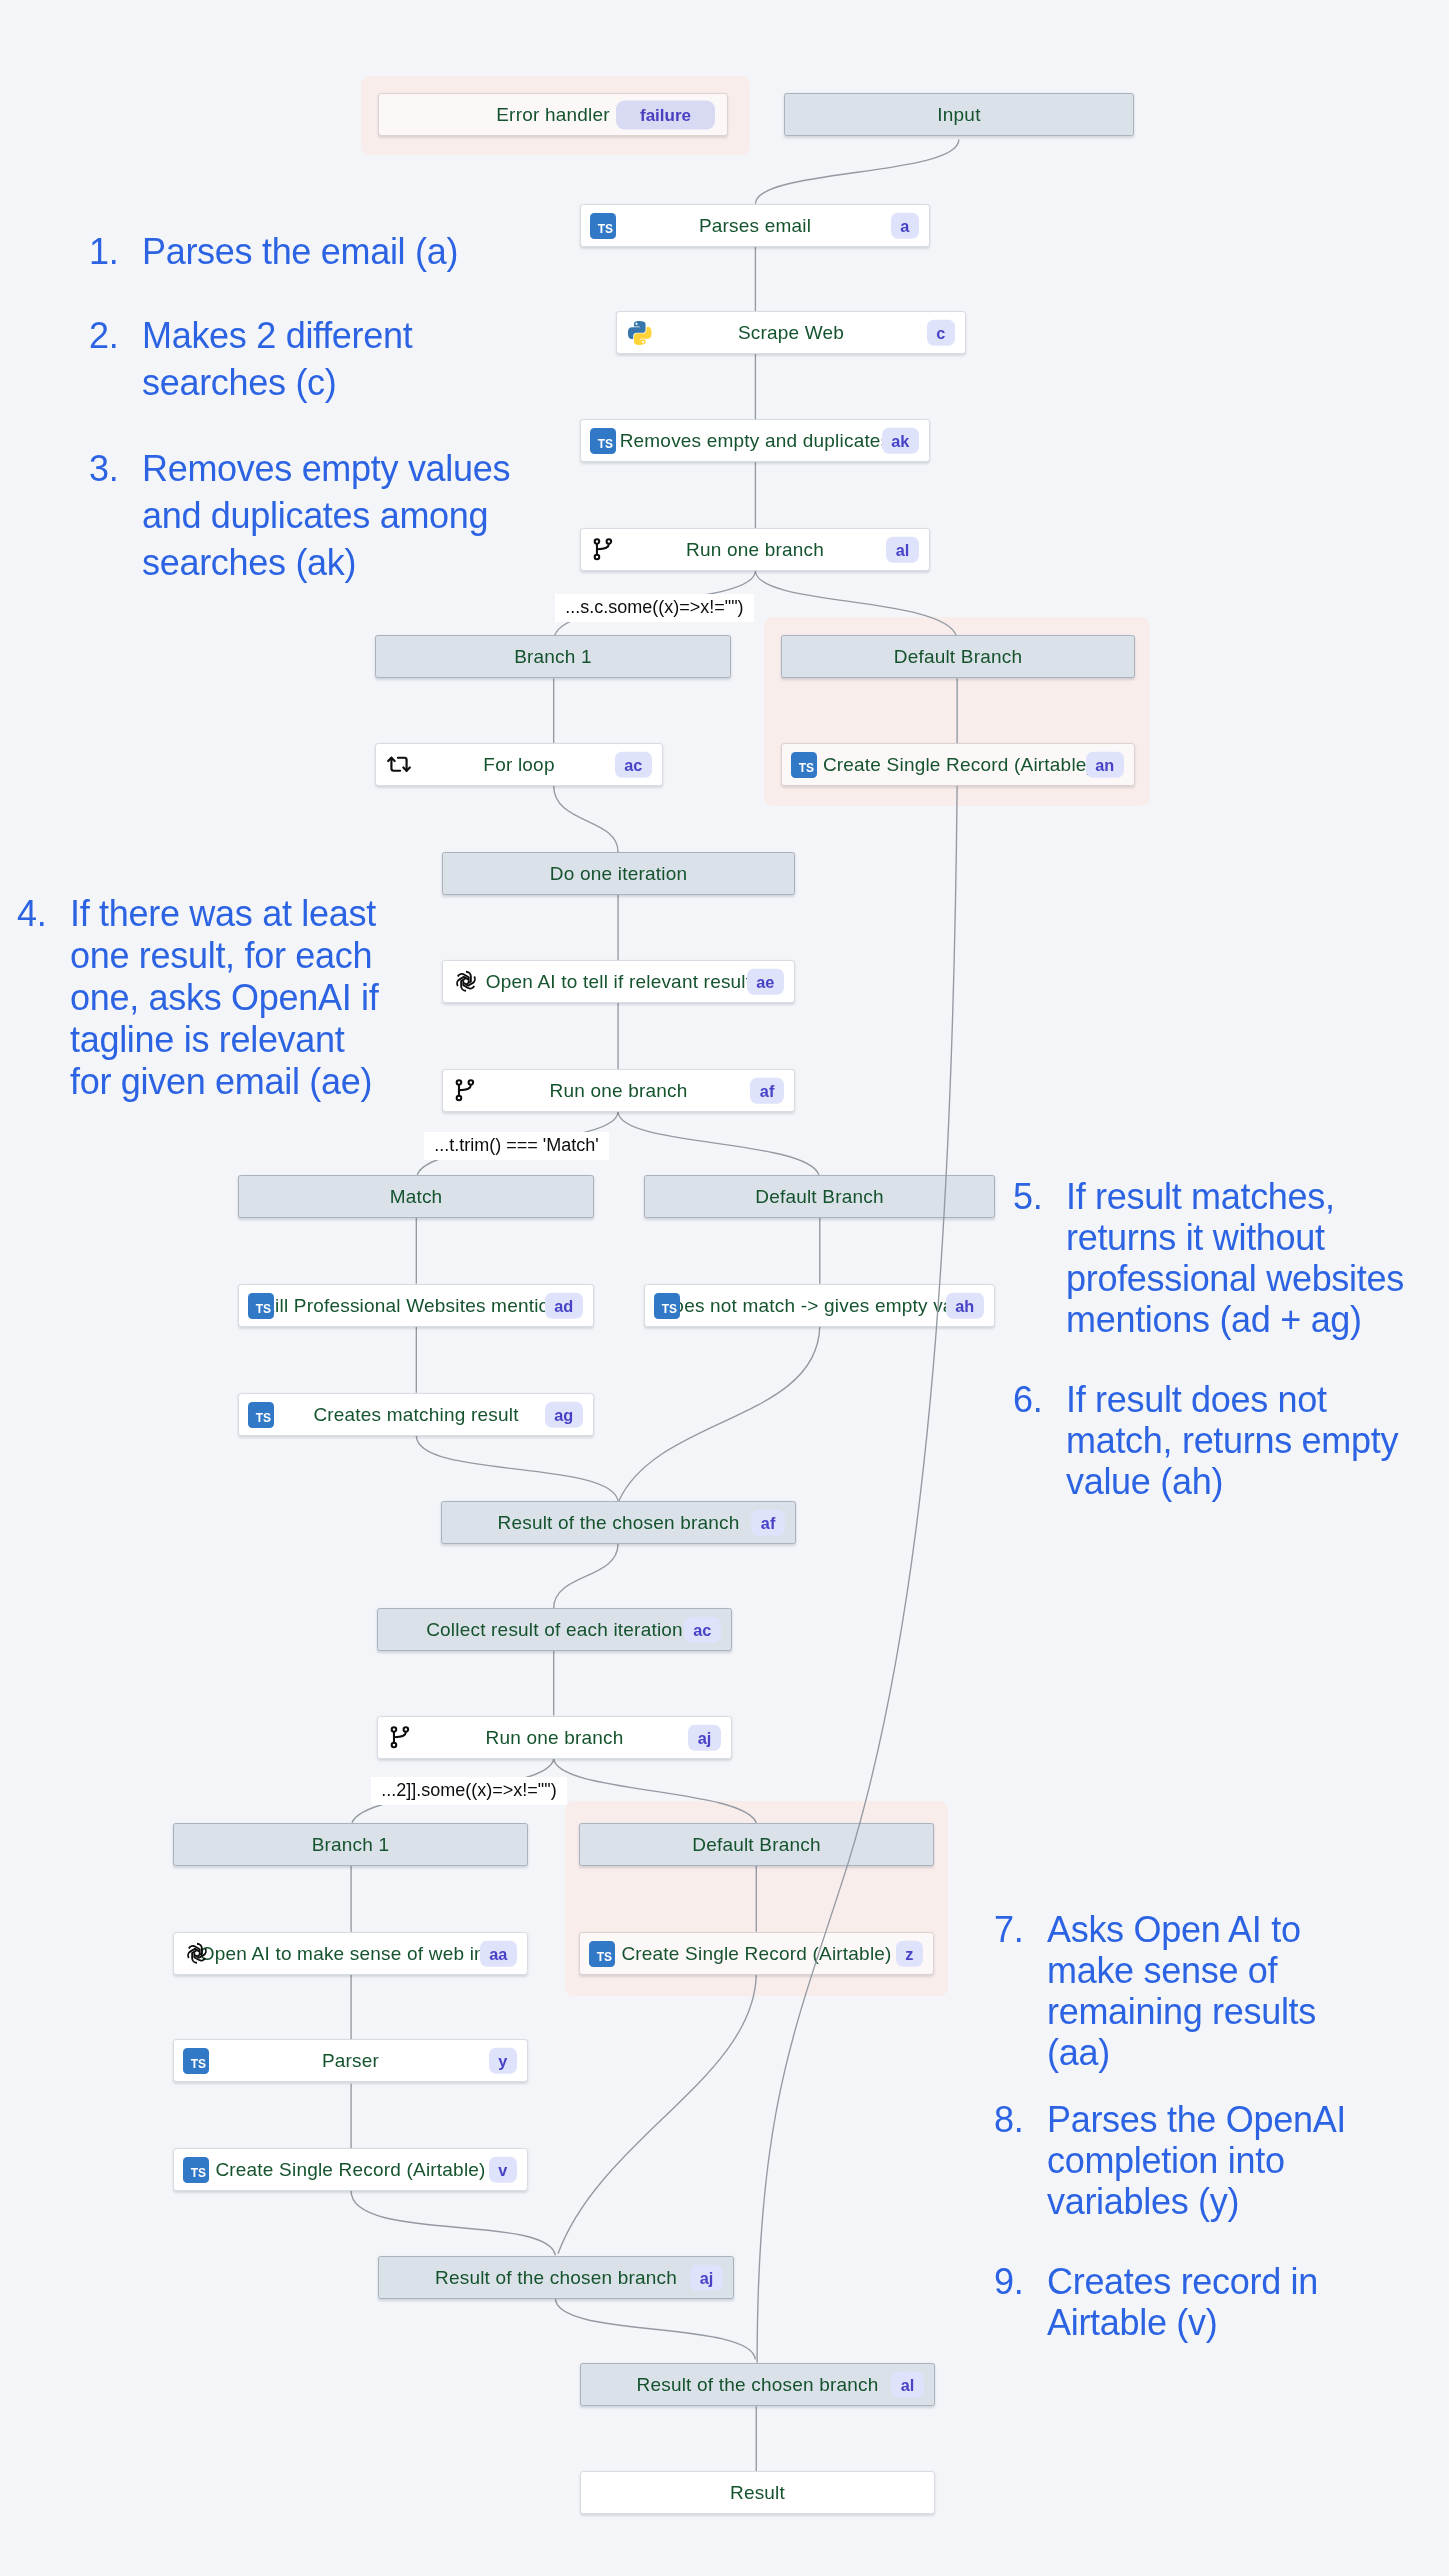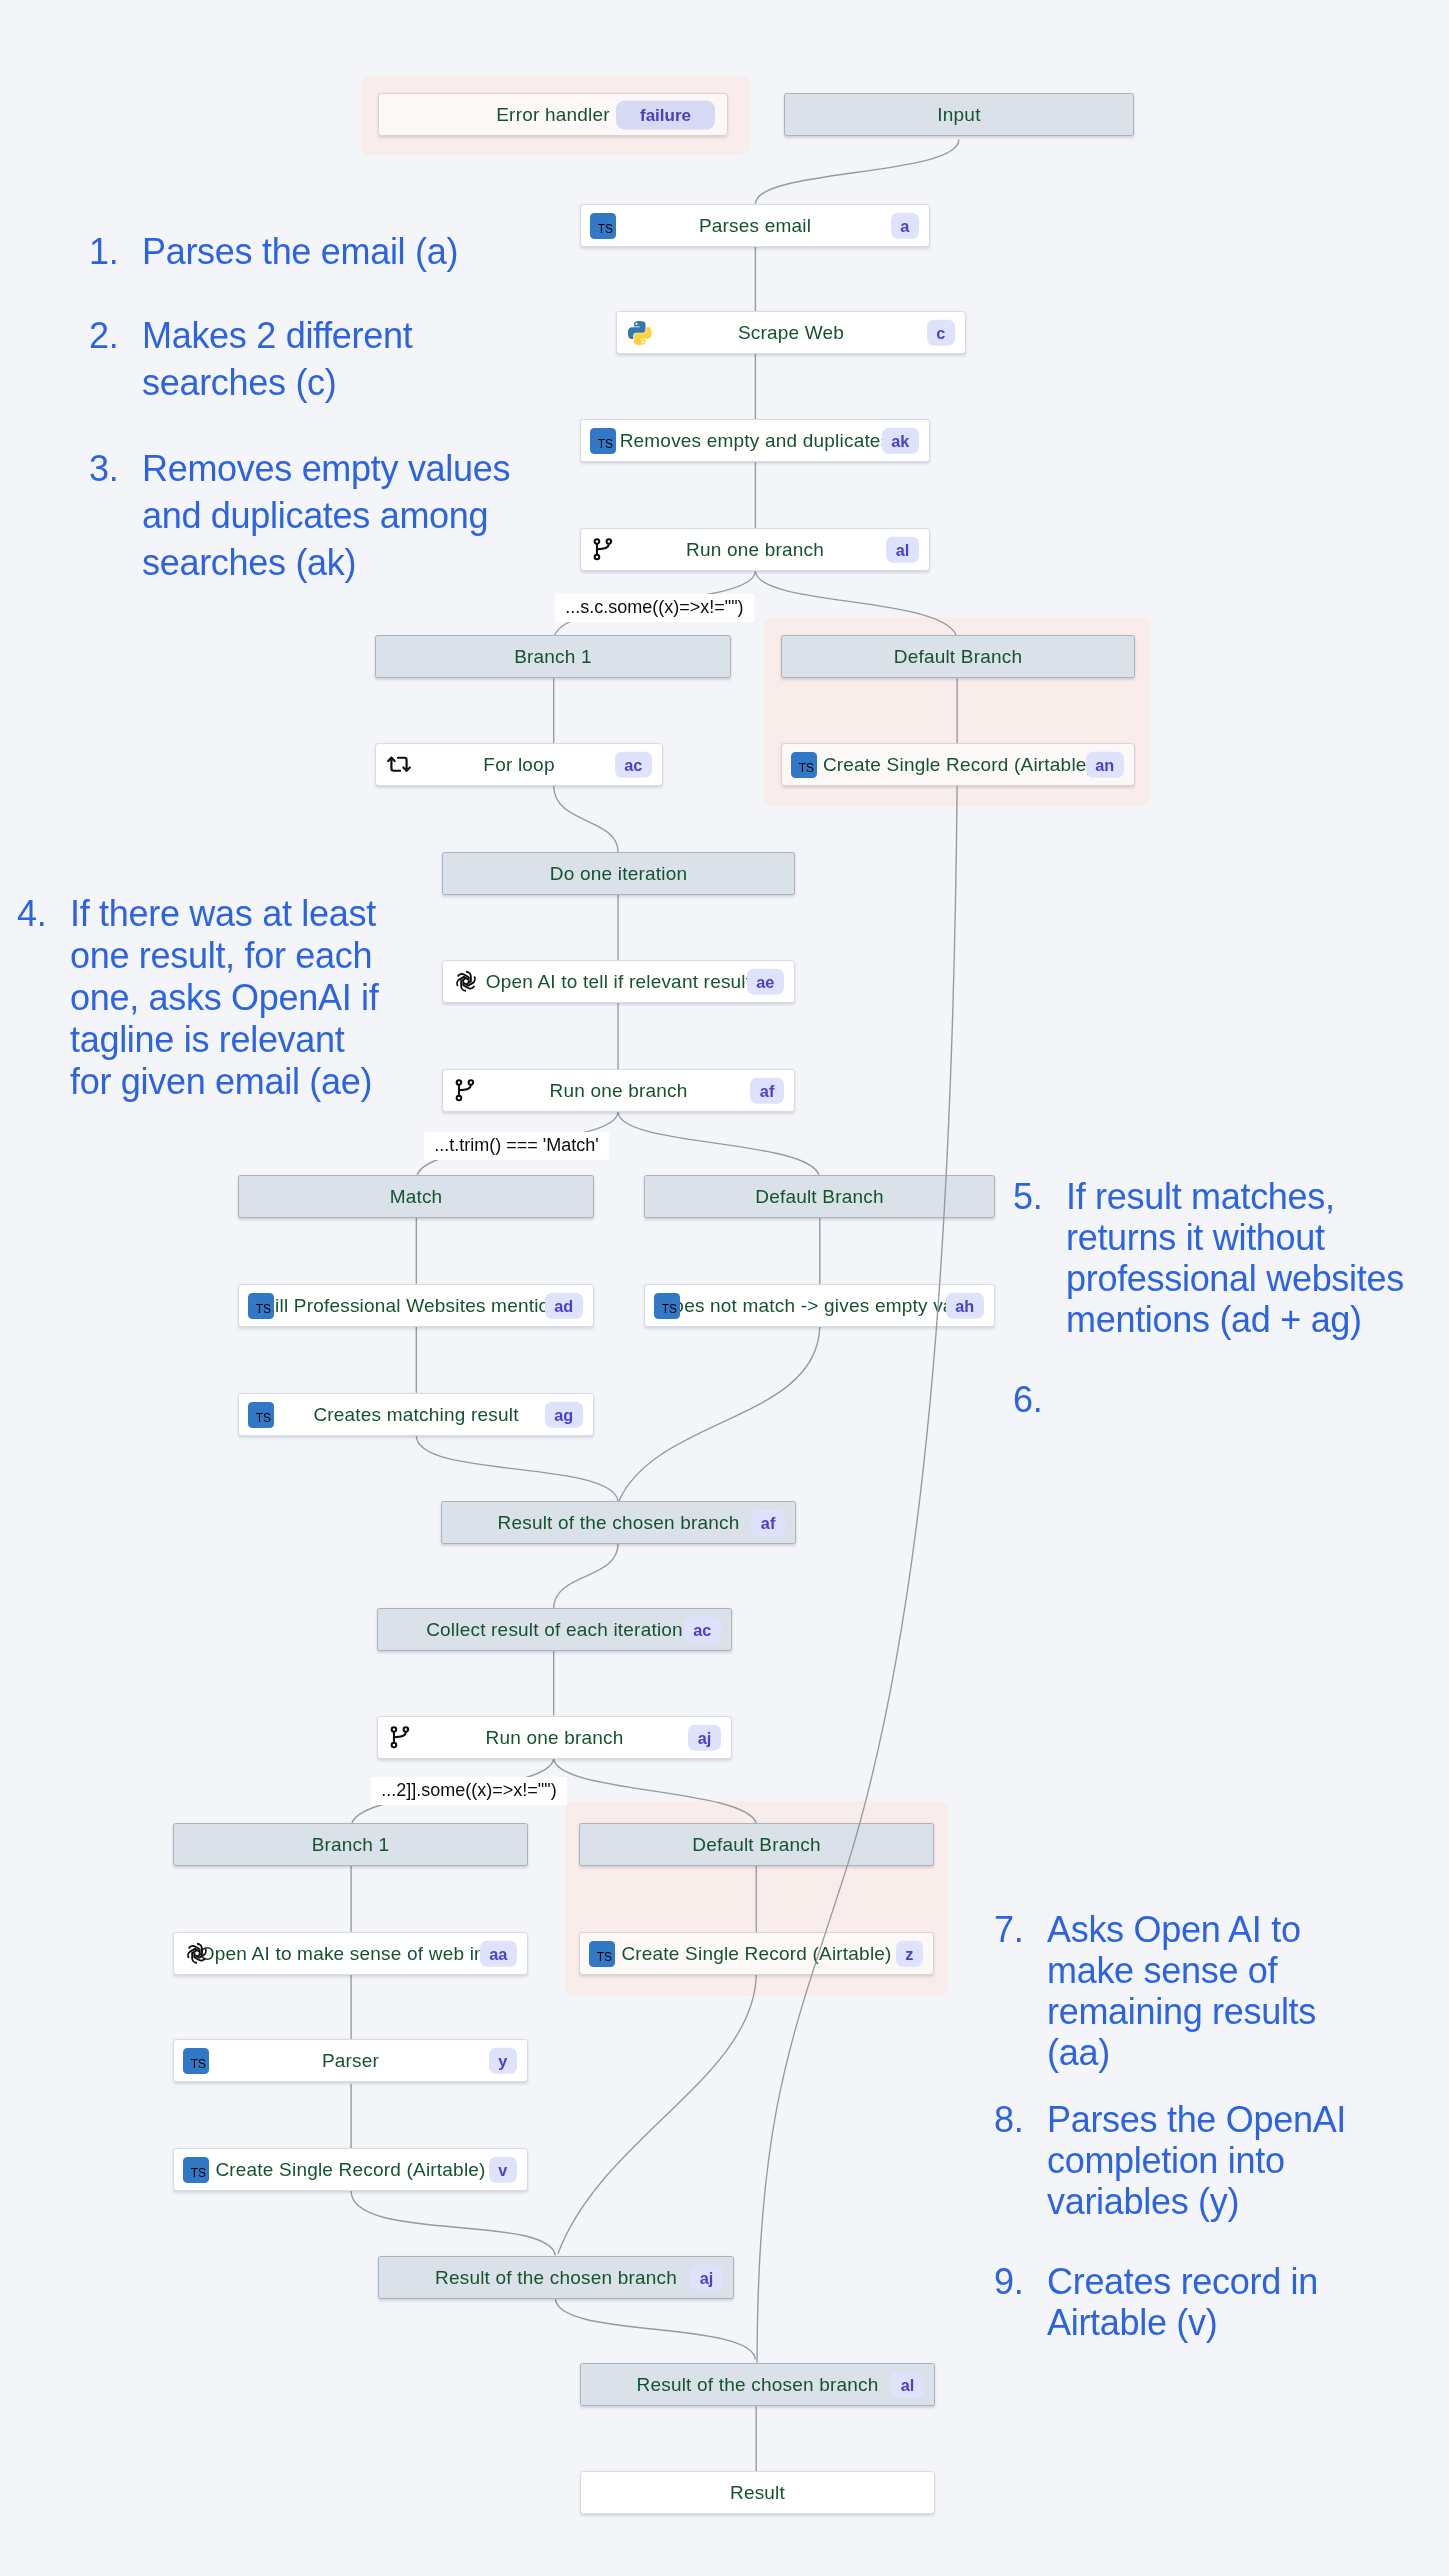--- a/index.html
+++ b/index.html
@@ -9,21 +9,21 @@
   .edges-low{z-index:1;}
   .edges-high{z-index:3;}
   .node,.hnode{position:absolute;height:43px;display:flex;align-items:center;justify-content:center;
     box-sizing:border-box;border-radius:3.4px;}
   .node{background:#ffffff;border:0.9px solid #d7dce2;box-shadow:0 1.7px 2.6px rgba(30,40,60,.14);z-index:2;}
   .node.pinktint{background:#fdf8f8;border-color:#ddd2d2;}
   .hnode{background:#dbe1e8;border:0.9px solid #a9b3bd;box-shadow:0 1.7px 2.6px rgba(30,40,60,.16);border-radius:2.6px;z-index:2;}
   .nlabel{font-size:19px;color:#14532d;letter-spacing:0.2px;}
   .icon{position:absolute;left:9.4px;top:50%;transform:translateY(-50%);width:27.5px;height:27.5px;
     display:flex;align-items:center;justify-content:center;}
-  .ts-ic{width:26px;height:26px;background:#3178c6;border-radius:4.3px;color:#000000;font-weight:normal;
+  .ts-ic{width:26px;height:26px;background:#3178c6;border-radius:4.3px;color:#ffffff;font-weight:bold;
     font-size:12px;display:flex;align-items:flex-end;justify-content:flex-end;padding:0 3.4px 2.6px 0;box-sizing:border-box;}
   .badge{position:absolute;right:10.3px;top:50%;transform:translateY(-50%);background:#dfe2fb;color:#4742c6;
     font-weight:bold;font-size:16.3px;padding:5.2px 9.4px;border-radius:6.9px;line-height:1;}
   .badge:empty{display:none;}
   .failure-badge{position:absolute;right:12px;top:50%;transform:translateY(-50%);background:#d8d9f3;color:#4a41c0;
     font-weight:bold;font-size:17px;padding:6px 24px;border-radius:8.6px;line-height:1;}
   .cond{position:absolute;background:#ffffff;color:#0c0d10;font-size:18px;padding:3.4px 10.3px;z-index:4;white-space:nowrap;}
   .ann{position:absolute;display:flex;color:#2c63e2;font-weight:500;font-size:36px;letter-spacing:-0.3px;z-index:5;}
   .ann .num{width:53px;flex:none;}
   .ann .txt{white-space:pre-line;}
@@ -314,20 +314,23 @@
   </div>
   <div class="ann lh48" style="left:1013px;top:1176px;">
     <span class="num">5.</span>
     <span class="txt">If result matches,
 returns it without
 professional websites
 mentions (ad + ag)</span>
   </div>
   <div class="ann lh48" style="left:1013px;top:1379px;">
     <span class="num">6.</span>
+    <span class="txt">If result does not
+match, returns empty
+value (ah)</span>
   </div>
   <div class="ann lh48" style="left:994px;top:1909px;">
     <span class="num">7.</span>
     <span class="txt">Asks Open AI to
 make sense of
 remaining results
 (aa)</span>
   </div>
   <div class="ann lh48" style="left:994px;top:2099px;">
     <span class="num">8.</span>

